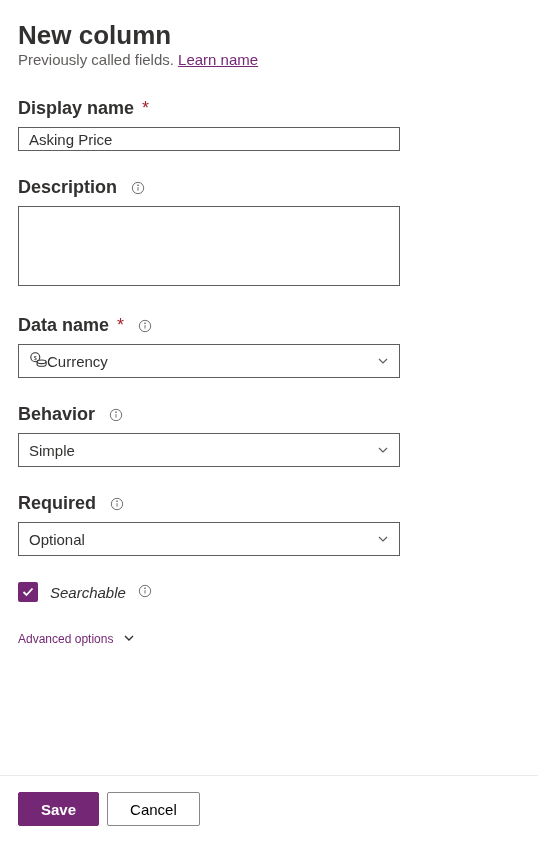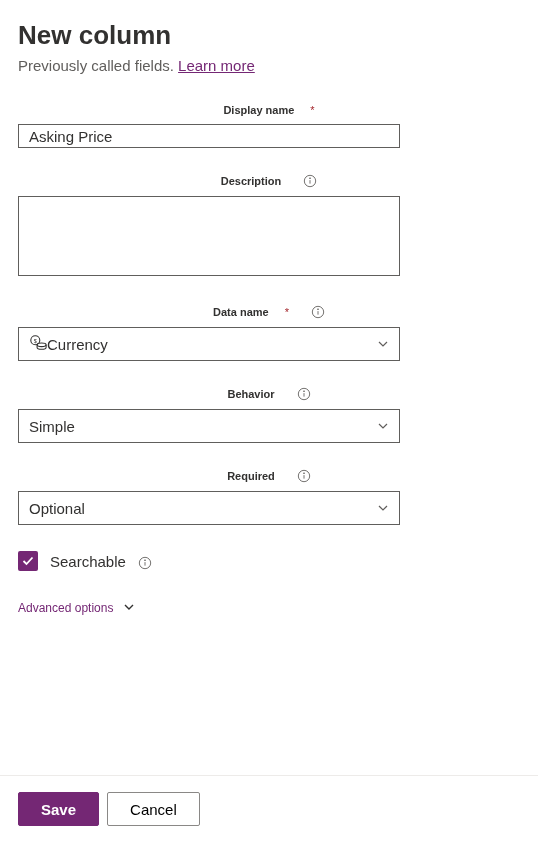--- a/index.html
+++ b/index.html
@@ -12,44 +12,42 @@
       height: 842px;
       position: relative;
     }
     .panel {
       padding: 20px 18px 0 18px;
     }
     h1 {
       font-size: 26px;
       font-weight: 600;
       color: #323130;
-      margin-bottom: 6px;
     }
     .subtitle {
       font-size: 15px;
       color: #605e5c;
       margin-bottom: 30px;
     }
     .subtitle a {
       color: #742774;
       text-decoration: underline;
       cursor: pointer;
     }
     .field {
       margin-bottom: 26px;
     }
     .field-label {
       display: flex;
       align-items: center;
-      font-size: 11px;
+      font-size: 18px;
       font-weight: 600;
       color: #323130;
       margin-bottom: 8px;
-      gap: 16px;
-      justify-content: center;
+      gap: 8px;
     }
     .field-label .req {
       color: #a4262c;
       font-weight: 400;
     }
     .info-icon {
       display: inline-flex;
       align-items: center;
       justify-content: center;
       width: 14px;
@@ -105,23 +103,24 @@
       background: #742774;
       display: flex;
       align-items: center;
       justify-content: center;
       cursor: pointer;
       border-radius: 2px;
     }
     .checkbox svg { color: #fff; }
     .checkbox-label {
       display: flex;
-      align-items: flex-end;
+      align-items: flex-start;
       font-size: 15px;
       gap: 6px;
+      font-style: italic;
     }
     .adv-link {
       display: inline-flex;
       align-items: center;
       gap: 10px;
       color: #742774;
       font-size: 12px;
       cursor: pointer;
     }
     .footer {
@@ -150,21 +149,21 @@
       color: #fff;
       font-weight: 600;
     }
   </style>
 </head>
 <body>
 
 <div class="panel">
   <h1>New column</h1>
   <p class="subtitle">
-    <span>Previously called fields. </span><a>Learn more</a>
+    <span>Previously called fields. </span><a>Learn name</a>
   </p>
 
   
   <div class="field">
     <div class="field-label">
       <span>Display name</span>
       <span class="req">*</span>
     </div>
     <input type="text" value="Asking Price" style="">
   </div>

